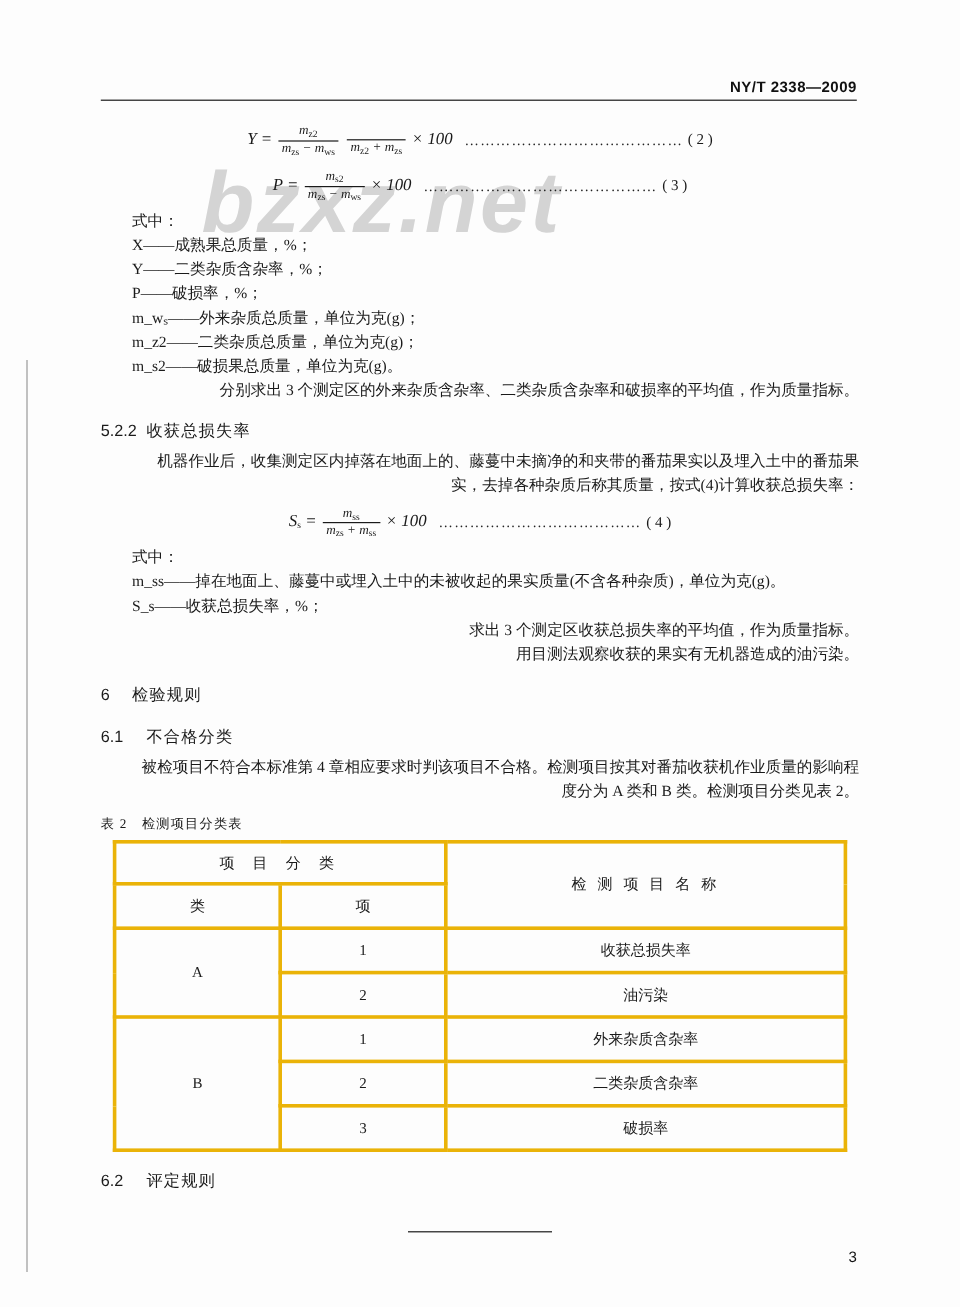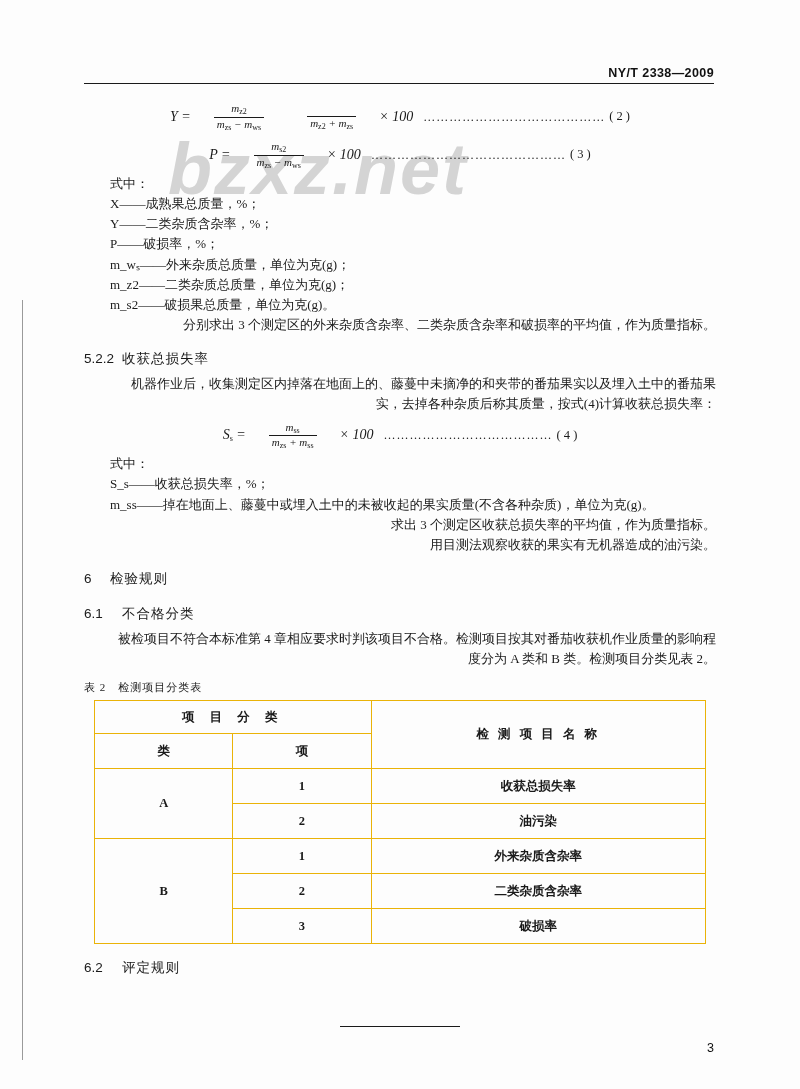--- a/index.html
+++ b/index.html
@@ -77,21 +77,21 @@
     display: inline-flex;
     align-items: center;
     gap: 3px;
     white-space: nowrap;
   }
   .frac {
     display: inline-flex;
     flex-direction: column;
     align-items: center;
     vertical-align: middle;
-    margin: 0 20px;
+    margin: 0 2px;
   }
   .frac .num, .frac .den {
     font-size: 11px;
     line-height: 1.15;
     padding: 0 3px;
     white-space: nowrap;
   }
   .frac .bar {
     border-top: 1px solid #1a1a1a;
     width: 100%;
@@ -134,23 +134,23 @@
     margin: 10px 0 4px 0;
     letter-spacing: 1px;
   }
   table.cls {
     border-collapse: collapse;
     width: 612px;
     margin: 0 auto;
     font-size: 12.5px;
   }
   table.cls td, table.cls th {
-    border: 1px solid #eab308;
+    border: 3px solid #eab308;
     text-align: center;
-    font-weight: bold;
+    font-weight: normal;
     padding: 4px 2px;
     height: 26px;
   }
   table.cls .hdr-top { height: 24px; }
   .colgroup-head { letter-spacing: 6px; }
   .name-col { letter-spacing: 3px; }
   .footer-rule {
     position: absolute;
     left: 50%;
     transform: translateX(-50%);
@@ -255,22 +255,22 @@
           <span class="bar"></span>
           <span class="den">m<sub>zs</sub> + m<sub>ss</sub></span>
         </span>
         <span>× 100</span>
       </span>
       <span class="dots">…………………………………</span>
       <span class="eqno">( 4 )</span>
     </div>
 
     <p class="term">式中：</p>
+    <p class="term">m_ss——掉在地面上、藤蔓中或埋入土中的未被收起的果实质量(不含各种杂质)，单位为克(g)。</p>
     <p class="term">S_s——收获总损失率，%；</p>
-    <p class="term">m_ss——掉在地面上、藤蔓中或埋入土中的未被收起的果实质量(不含各种杂质)，单位为克(g)。</p>
     <p class="para indent2">求出 3 个测定区收获总损失率的平均值，作为质量指标。</p>
 
     <p class="para indent2">用目测法观察收获的果实有无机器造成的油污染。</p>
 
     <div class="sec-h big">
       <span class="num">6</span><span class="sec-h-title">检验规则</span>
     </div>
 
     <div class="sec-h">
       <span class="num">6.1</span><span class="sec-h-title">不合格分类</span>

